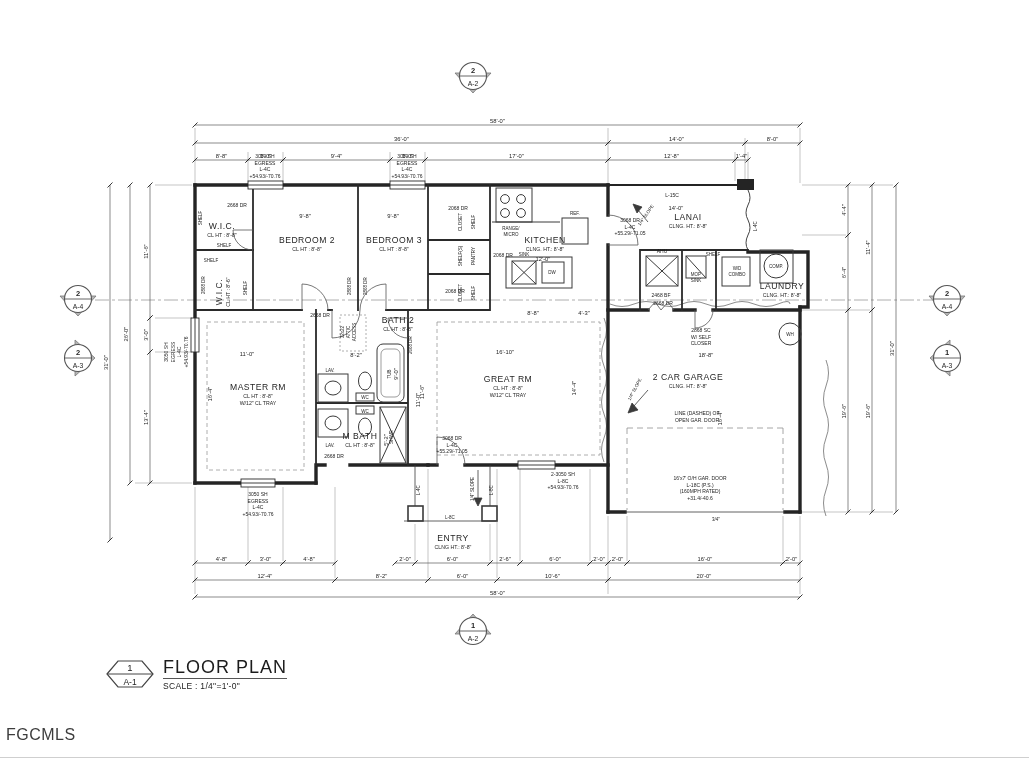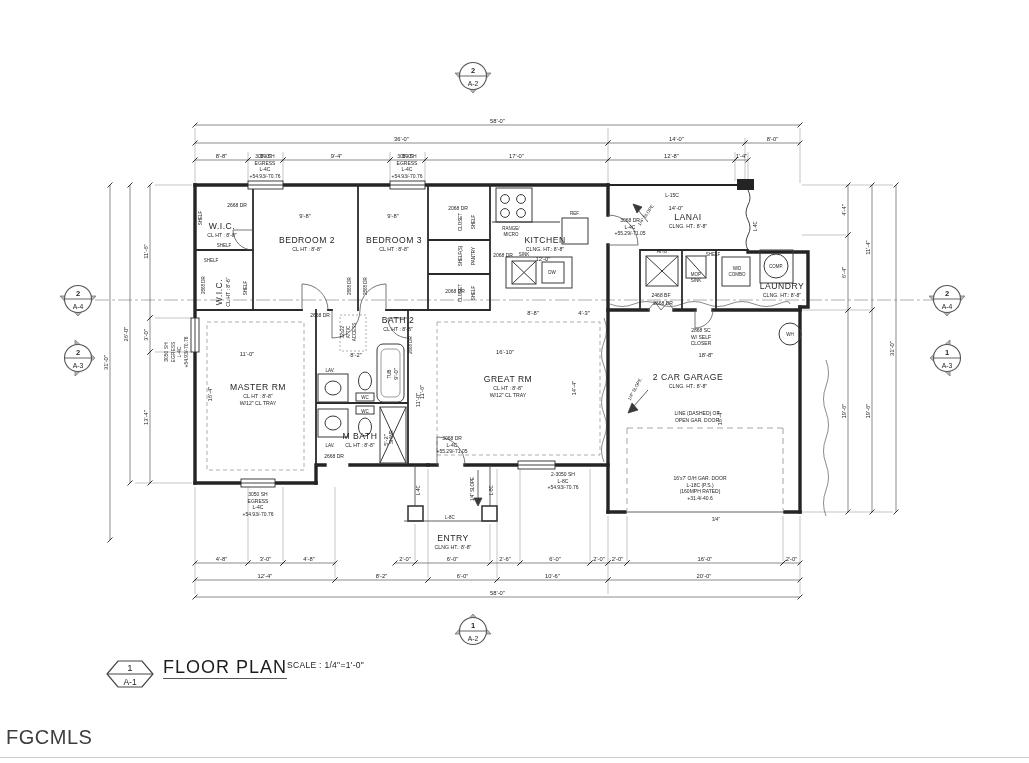--- a/index.html
+++ b/index.html
@@ -1,25 +1,25 @@
 <!DOCTYPE html>
 <html><head>
 <meta charset="utf-8">
 <style>
   html,body{margin:0;padding:0;background:#fff;}
   body{width:1029px;height:763px;position:relative;overflow:hidden;
        font-family:"Liberation Sans",sans-serif;}
   #plan-wrap{position:absolute;inset:0;}
   svg text{font-family:"Liberation Sans",sans-serif;}
   .titleblock{position:absolute;left:104px;top:658px;display:flex;align-items:flex-start;gap:7px;}
-  .tb-text{display:flex;flex-direction:row;justify-content:space-between;}
+  .tb-text{display:flex;flex-direction:column;justify-content:space-between;}
   .tb-title{font-size:18px;letter-spacing:1px;color:#1c1c1c;line-height:18px;
             border-bottom:1.2px solid #555;padding-bottom:2px;}
   .tb-scale{font-size:8.5px;color:#222;margin-top:2px;letter-spacing:.3px;}
-  .watermark{position:absolute;left:6px;top:726px;font-size:20px;color:#3d3d3d;letter-spacing:.5px;}
+  .watermark{position:absolute;left:6px;top:726px;font-size:16px;color:#3d3d3d;letter-spacing:.5px;}
   .page-edge{position:absolute;left:0;right:0;bottom:5px;height:1.5px;background:#cfcfcf;}
 </style>
 </head>
 <body>
 
 <div id="plan-wrap">
 <svg id="plan-svg" width="1029" height="763" viewBox="0 0 1029 763">
 
   <g>
     <line x1="95" y1="300" x2="935" y2="300" stroke="#9a9a9a" stroke-width="0.8" stroke-dasharray="14 3 3 3"></line>

